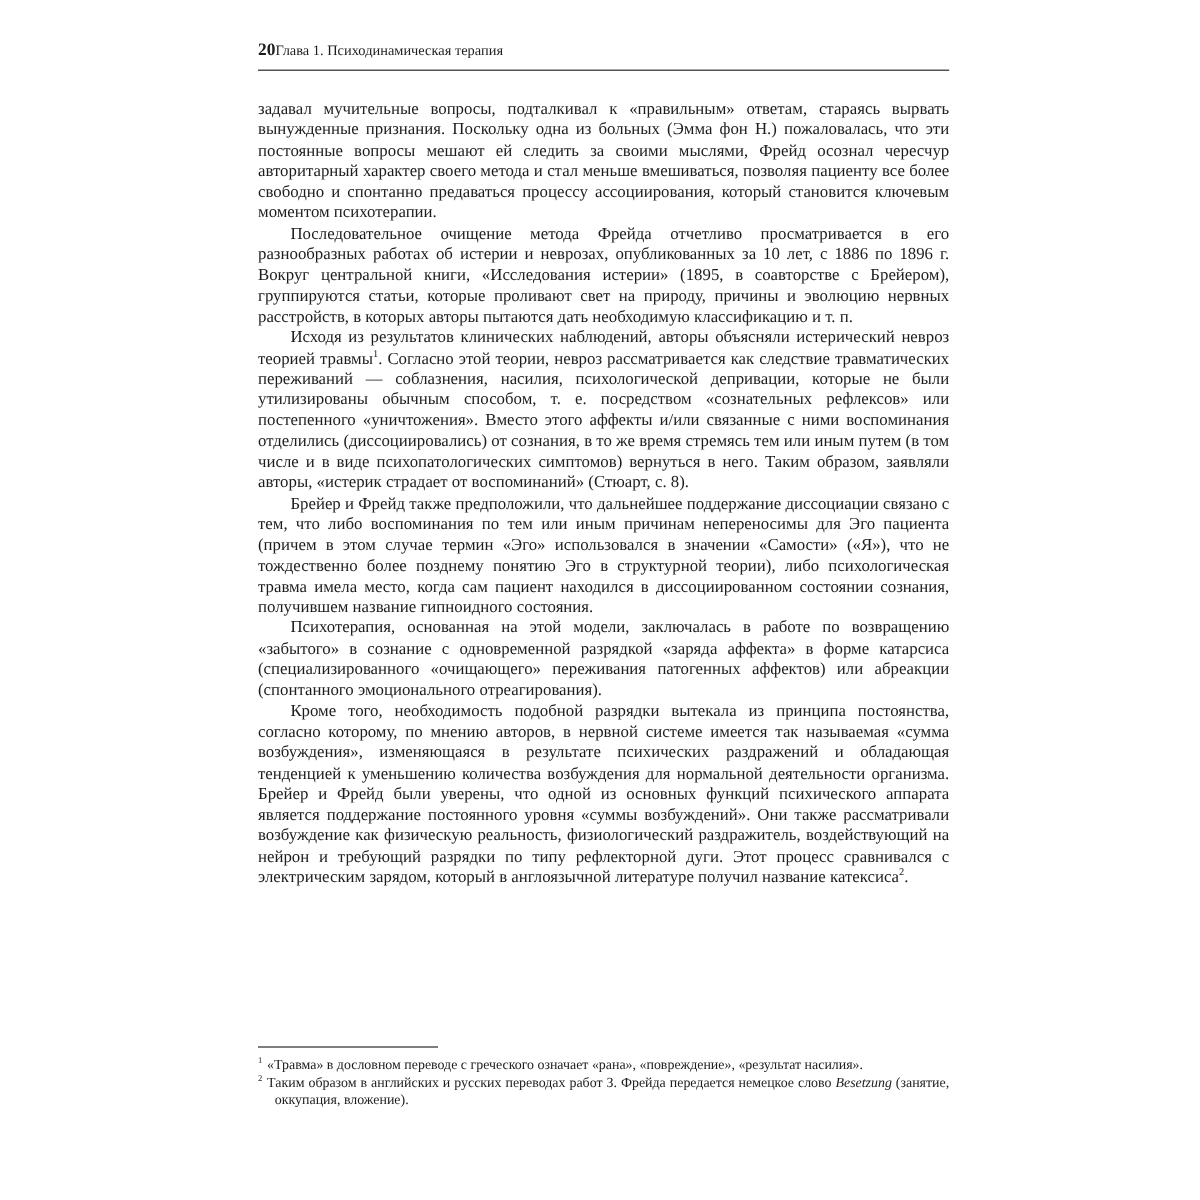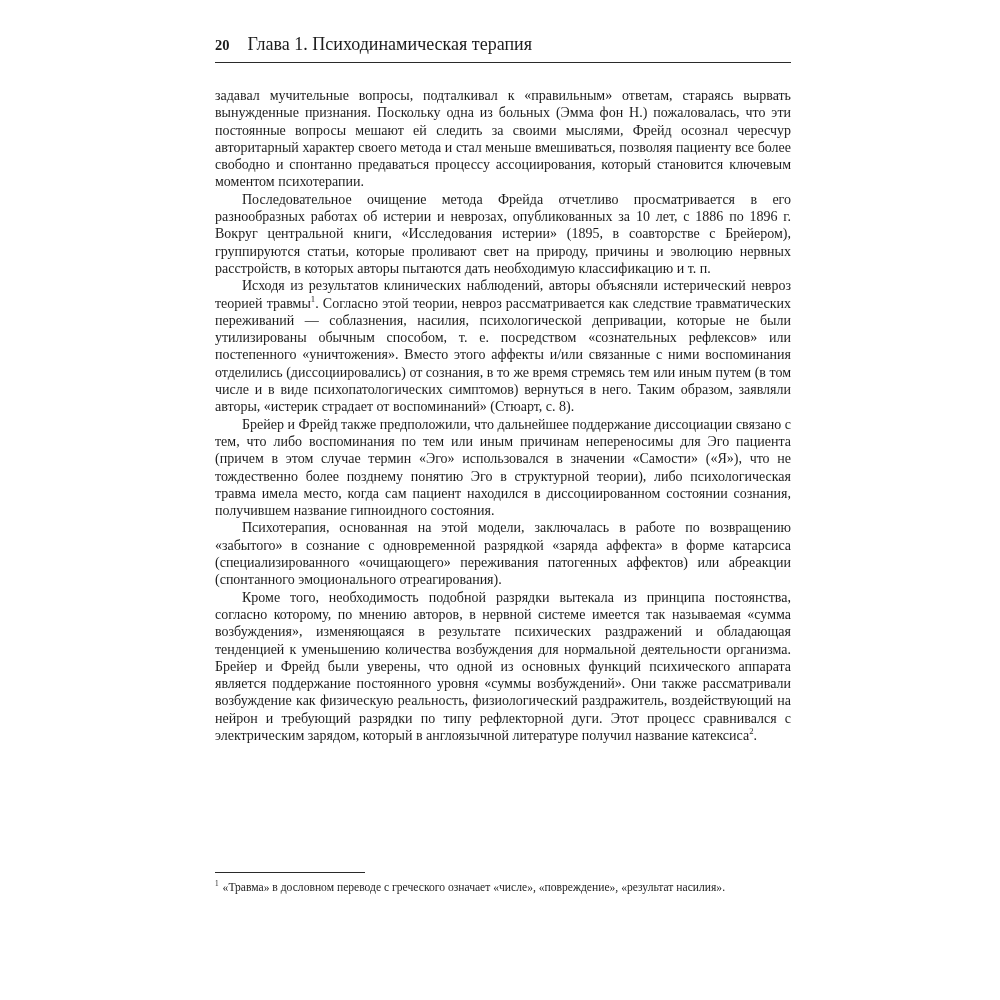--- a/index.html
+++ b/index.html
@@ -17,30 +17,30 @@
     background: #ffffff;
   }
   .column {
     position: absolute;
     left: 215px; top: 34px;
     width: 576px;
   }
   .page-header {
     display: flex;
     align-items: baseline;
-    gap: 18px;
+    gap: 0;
     padding-bottom: 7px;
     border-bottom: 1.5px solid #2a2a2a;
   }
   .page-num {
     font-weight: bold;
     font-size: 14.5px;
   }
   .chapter-title {
-    font-size: 18px;
+    font-size: 12px;
   }
   .page-body {
     margin-top: 24px;
     height: 790px;
     overflow: hidden;
     text-align: justify;
     font-size: 14px;
     line-height: 17.3px;
     -webkit-hyphens: auto;
     hyphens: auto;
@@ -93,16 +93,17 @@
         <p class="para indent"><span>Исходя из результатов клинических наблюдений, авторы объясняли истерический невроз </span><span class="b">теорией травмы</span><sup>1</sup><span>. Согласно этой теории, невроз рассматривается как следствие травматических переживаний — соблазнения, насилия, психологической депривации, которые не были утилизированы обычным способом, т. е. посредством «сознательных рефлексов» или постепенного «уничтожения». Вместо этого аффекты и/или связанные с ними воспоминания отделились (диссоциировались) от сознания, в то же время стремясь тем или иным путем (в том числе и в виде психопатологических симптомов) вернуться в него. Таким образом, заявляли авторы, «истерик страдает от воспоминаний» (Стюарт, с. 8).</span></p>
         <p class="para indent"><span>Брейер и Фрейд также предположили, что дальнейшее поддержание диссоциации связано с тем, что либо воспоминания по тем или иным причинам непереносимы для Эго пациента (причем в этом случае термин «Эго» использовался в значении «Самости» («Я»), что не тождественно более позднему понятию Эго в структурной теории), либо психологическая травма имела место, когда сам пациент находился в диссоциированном состоянии сознания, получившем название гипноидного состояния.</span></p>
         <p class="para indent"><span>Психотерапия, основанная на этой модели, заключалась в работе по возвращению «забытого» в сознание с одновременной разрядкой «заряда аффекта» в форме </span><span class="b">катарсиса</span><span> (специализированного «очищающего» переживания патогенных аффектов) или </span><span class="b">абреакции</span><span> (спонтанного эмоционального отреагирования).</span></p>
         <p class="para indent"><span>Кроме того, необходимость подобной разрядки вытекала из </span><span class="b">принципа постоянства</span><span>, согласно которому, по мнению авторов, в нервной системе имеется так называемая «сумма возбуждения», изменяющаяся в результате психических раздражений и обладающая тенденцией к уменьшению количества возбуждения для нормальной деятельности организма. Брейер и Фрейд были уверены, что одной из основных функций психического аппарата является поддержание постоянного уровня «суммы возбуждений». Они также рассматривали возбуждение как физическую реальность, физиологический раздражитель, воздействующий на нейрон и требующий разрядки по типу рефлекторной дуги. Этот процесс сравнивался с электрическим зарядом, который в англоязычной литературе получил название </span><span class="b">катексиса</span><sup>2</sup><span>.</span></p>
       </div>
   </div>
 
   <div class="footnote-area">
     <hr class="footnote-rule">
     <div>
-        <p class="footnote"><sup class="marker">1</sup><span>«Травма» в дословном переводе с греческого означает «числе», «повреждение», «результат насилия».</span></p>
+        <p class="footnote"><sup class="marker">1</sup><span>«Травма» в дословном переводе с греческого означает «рана», «повреждение», «результат насилия».</span></p>
+        <p class="footnote"><sup class="marker">2</sup><span>Таким образом в английских и русских переводах работ З. Фрейда передается немецкое слово </span><span class="i">Besetzung</span><span> (занятие, оккупация, вложение).</span></p>
       </div>
   </div>
 </div>
 
 </body></html>

